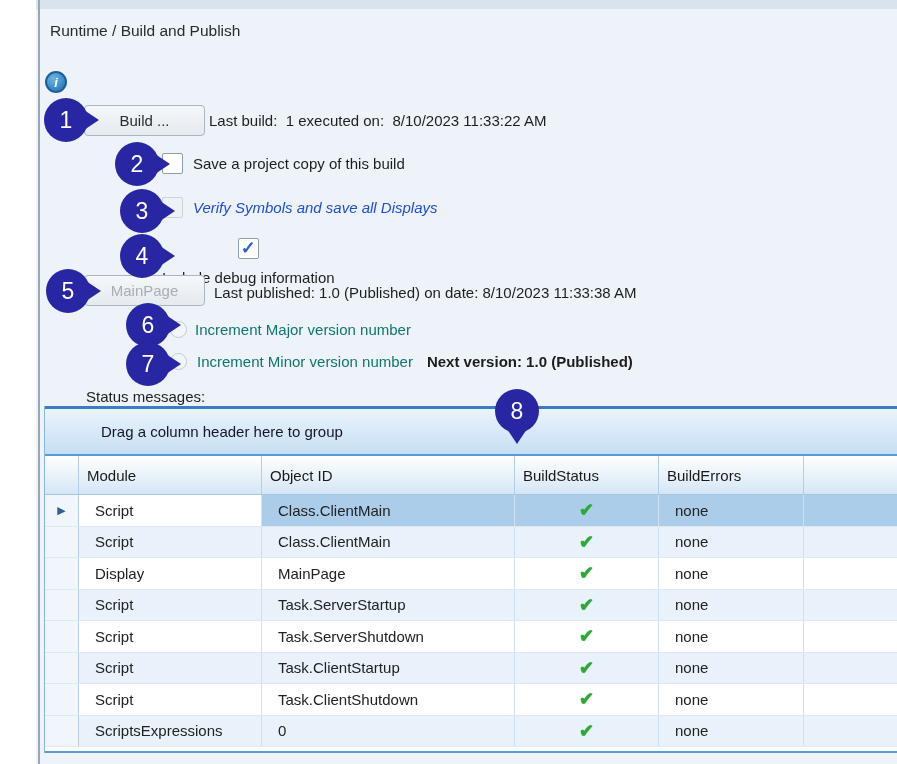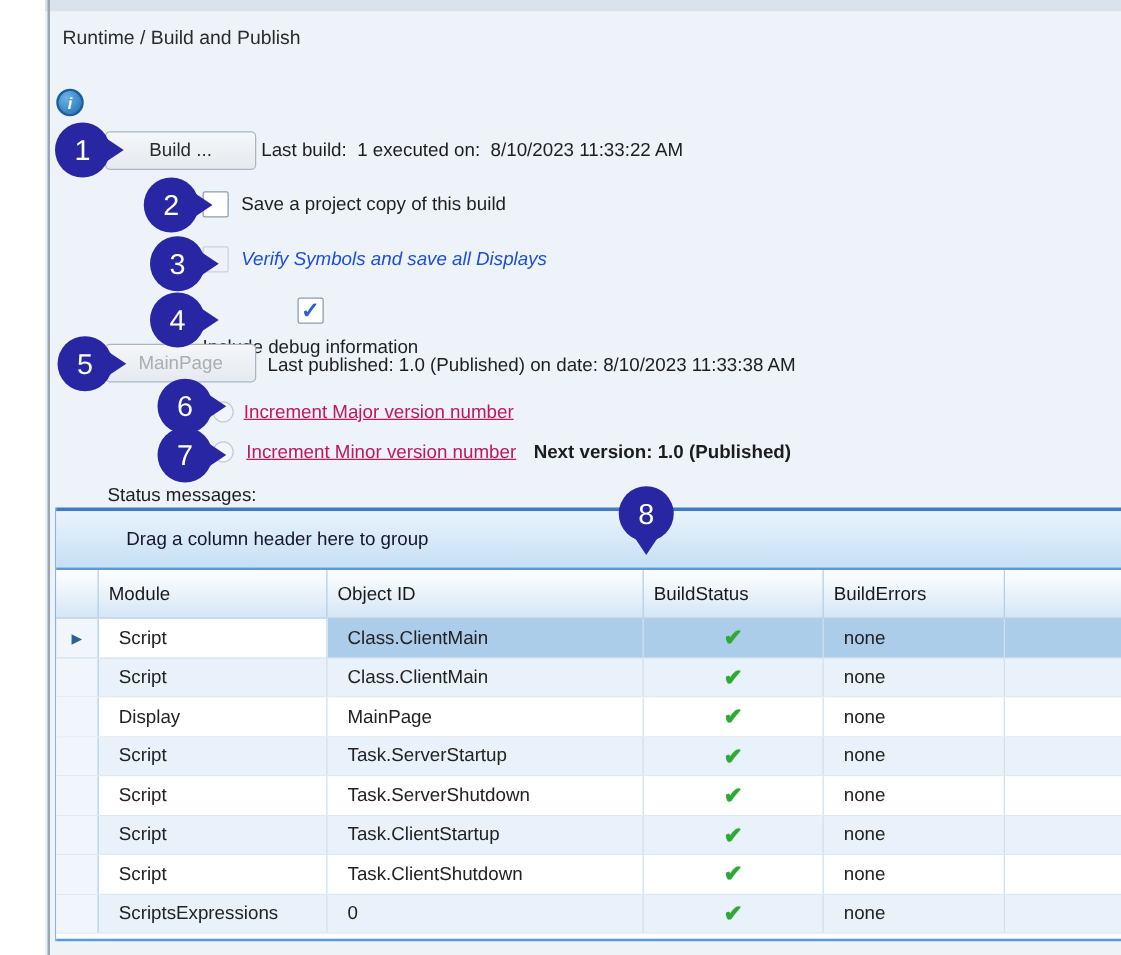--- a/index.html
+++ b/index.html
@@ -33,21 +33,21 @@
     display:flex; align-items:center; justify-content:center; }
   .cb-row.disabled .box { background:#eef2f6; border-color:#c9d3db; }
   .cb-row.disabled .cb-label { color:#1d4ed8;font-style:italic; }
   .cb-row .check { color:#2b5fd0; font-size:18px; font-weight:bold; line-height:1; margin-top:-2px; }
   .cb-row.cb2 { left:126px; top:153px; }
   .cb-row.cb3 { left:126px; top:197px; }
   .cb-row.cb4 { left:126px; top:238px;flex-direction:column; }
 
   .radio-row { position:absolute; display:flex; align-items:center; gap:8px; font-size:15px; }
   .radio-row .radio { width:17px; height:17px; border-radius:50%; border:1px solid #c2ccd5; background:#f3f6f9; }
-  .radio-row .r-label { color:#be185d;text-decoration:underline; }
+  .radio-row .r-label { color:#0f766e; }
   .radio-row .r-suffix { color:#1c1c1c; font-weight:bold; margin-left:4px; }
   .radio-row.r6 { left:134px; top:321px; }
   .radio-row.r7 { left:134px; top:353px;gap:10px; }
 
   
   .grid { position:absolute; left:8px; top:406px; width:889px; border-left:1px solid #8ab4dc; }
   .grid-topline { height:3px; background:#3d7cc0; }
   .group-band { height:47px; background:linear-gradient(#eaf3fc,#c6dff4); border-bottom:2px solid #5b9bd5;
     display:flex; align-items:center; padding-left:56px; font-size:15px; color:#15152b; }
   .hdr { display:flex; height:39px; background:linear-gradient(#ffffff,#d4e6f6); border-bottom:1px solid #a9c6e0; }

